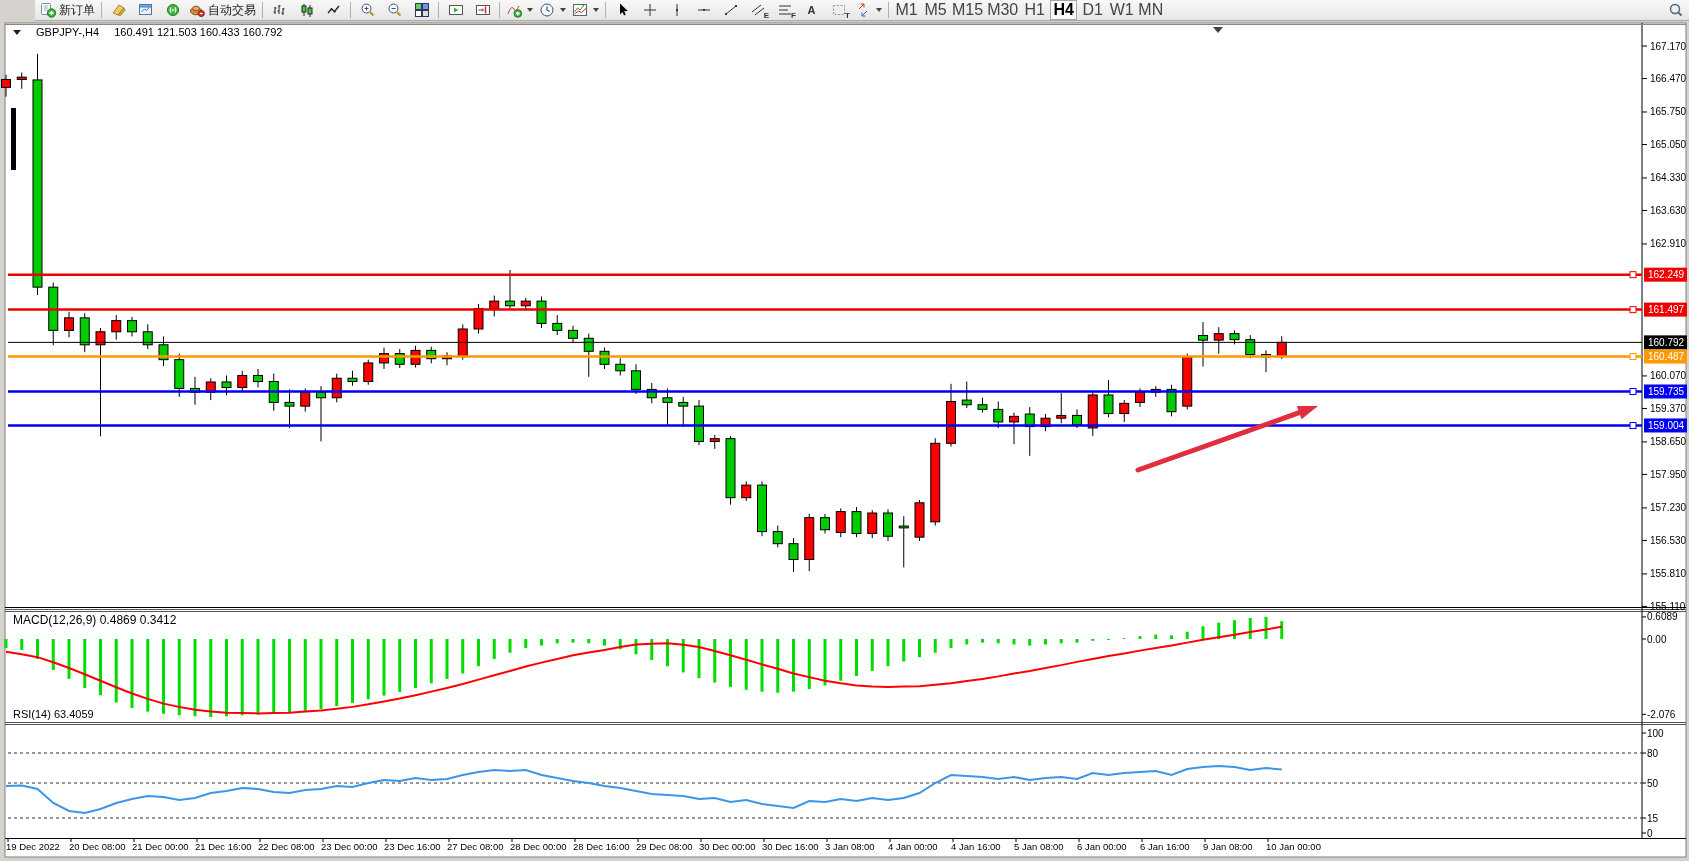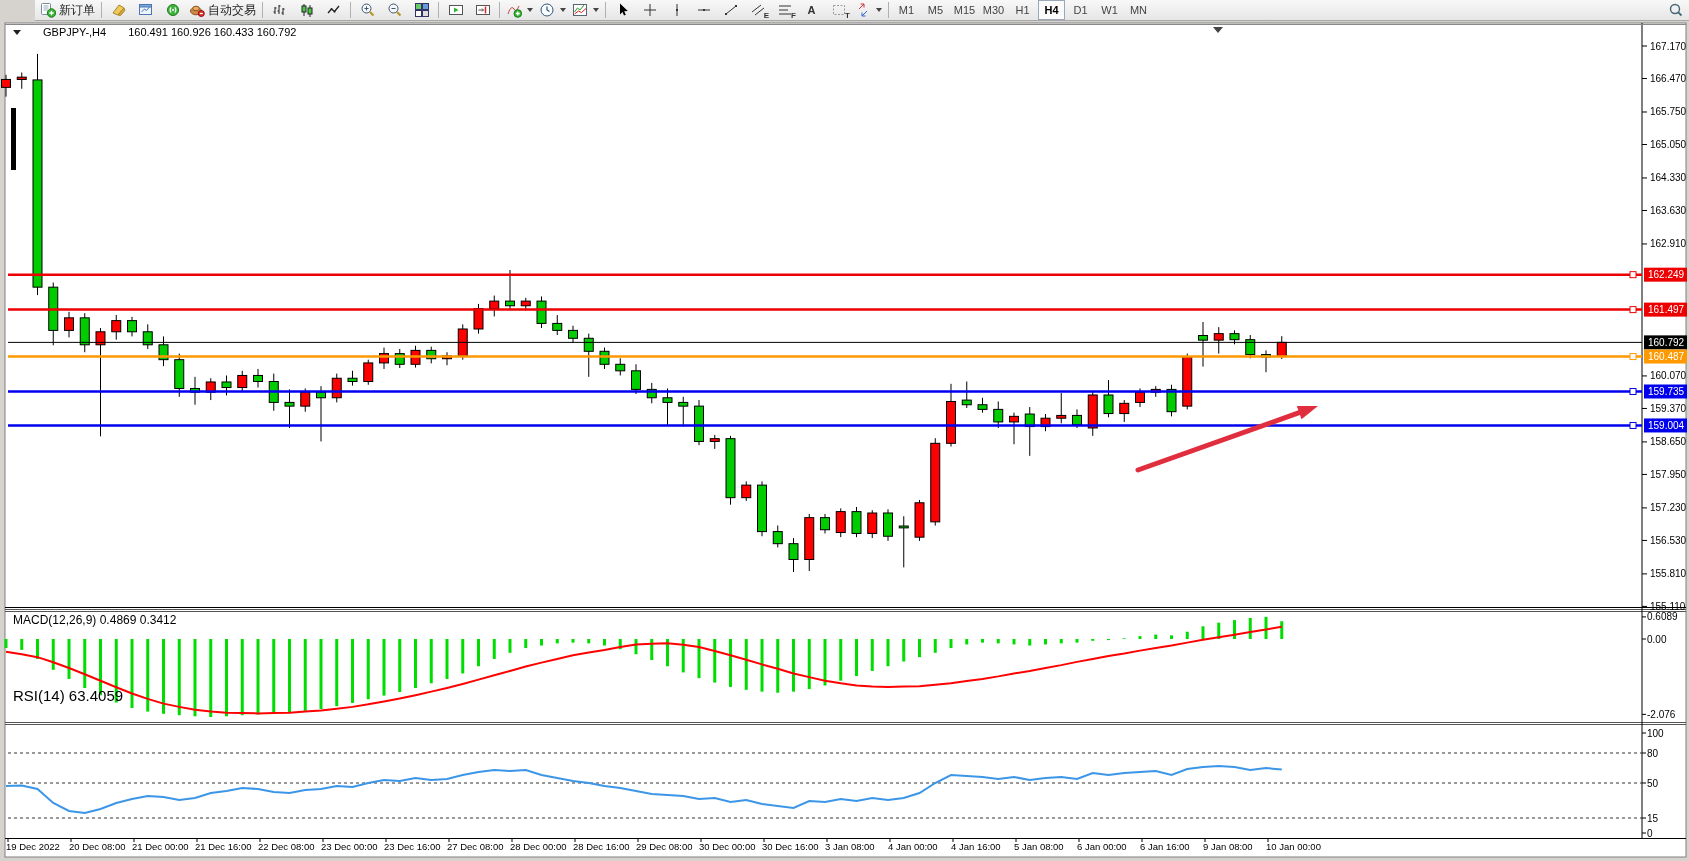--- a/index.html
+++ b/index.html
@@ -12,32 +12,32 @@
   .tb-btn{height:19px;min-width:21px;display:flex;align-items:center;justify-content:center;
     gap:3px;padding:0 2px;border:1px solid transparent;border-radius:2px;cursor:default;position:relative;}
   .tb-btn svg{width:16px;height:16px;display:block;}
   .tb-label{font-size:12px;color:#222;white-space:nowrap;}
   .tb-sep{width:1px;height:16px;background:#b0b0b0;margin:0 3px;flex:0 0 1px;}
   .caret{width:0;height:0;border-left:3px solid transparent;border-right:3px solid transparent;
     border-top:4px solid #444;margin-left:2px;}
   .glyph{font-size:11px;font-weight:bold;color:#333;line-height:1;}
   .glyph.sub{font-size:8px;position:absolute;right:1px;bottom:0;}
   .tf-btn{height:18px;min-width:25px;display:flex;align-items:center;justify-content:center;
-    font-size:11px;color:#444;border:1px solid transparent;margin:0 1px;}
+    font-size:16px;color:#444;border:1px solid transparent;margin:0 1px;}
   .tf-btn.active{background:#fbfbfb;border:1px solid #9aa8b8;color:#000;font-weight:bold;}
   .tb-right{margin-left:auto;display:flex;align-items:center;}
   .badge{position:absolute;top:-1px;right:-3px;width:11px;height:11px;border-radius:50%;
     background:#e03224;color:#fff;font-size:8px;display:flex;align-items:center;justify-content:center;}
   
   #chart-svg{position:absolute;left:0;top:0;z-index:1;}
   .overlay-label{position:absolute;z-index:3;color:#000;white-space:nowrap;}
-  #main-title{left:13px;top:26px;font-size:11px;display:flex;align-items:center;gap:22px;}
+  #main-title{left:13px;top:26px;font-size:11px;display:flex;align-items:center;gap:15px;}
   #main-title .sym-caret{width:0;height:0;border-left:4px solid transparent;border-right:4px solid transparent;border-top:5px solid #222;}
   #macd-title{left:13px;top:613px;font-size:12px;}
-  #rsi-title{left:13px;top:687px;font-size:15px;}
+  #rsi-title{left:13px;top:708px;font-size:11px;}
 </style>
 </head>
 <body>
 <div id="app">
 
   <svg id="chart-svg" width="1689" height="861">
       <rect x="0" y="21" width="1689" height="840" fill="#d6d3ce"></rect>
       <rect x="5" y="23" width="1681" height="834" fill="#fff" stroke="#808080"></rect>
       <line x1="5" y1="607.5" x2="1686" y2="607.5" stroke="#000"></line>
       <line x1="5" y1="609.5" x2="1686" y2="609.5" stroke="#555"></line>
@@ -411,21 +411,21 @@
       <text x="1140" y="850" font-size="9.5" font-family="Liberation Sans, sans-serif" fill="#000">6 Jan 16:00</text>
       <line x1="1205" y1="838" x2="1205" y2="842" stroke="#000"></line>
       <text x="1203" y="850" font-size="9.5" font-family="Liberation Sans, sans-serif" fill="#000">9 Jan 08:00</text>
       <line x1="1268" y1="838" x2="1268" y2="842" stroke="#000"></line>
       <text x="1266" y="850" font-size="9.5" font-family="Liberation Sans, sans-serif" fill="#000">10 Jan 00:00</text>
     </svg>
 
   <div class="overlay-label" id="main-title">
     <span class="sym-caret"></span>
     <span>GBPJPY-,H4</span>
-    <span>160.491 160.926 160.433 160.792</span>
+    <span>160.491 121.503 160.433 160.792</span>
   </div>
   <div class="overlay-label" id="macd-title">MACD(12,26,9) 0.4869 0.3412</div>
   <div class="overlay-label" id="rsi-title">RSI(14) 63.4059</div>
 
   <div class="toolbar">
     <span id="tb-left" style="display:flex;align-items:center;">
         <span class="tb-btn">
           <svg viewBox="0 0 16 16" xmlns="http://www.w3.org/2000/svg">
             <rect x="1.5" y="1.5" width="9" height="11" rx="1" fill="#fff" stroke="#7a8a9a"></rect>
             <path d="M3.5 4h5M3.5 6h5M3.5 8h4" stroke="#9ab" fill="none"></path>

